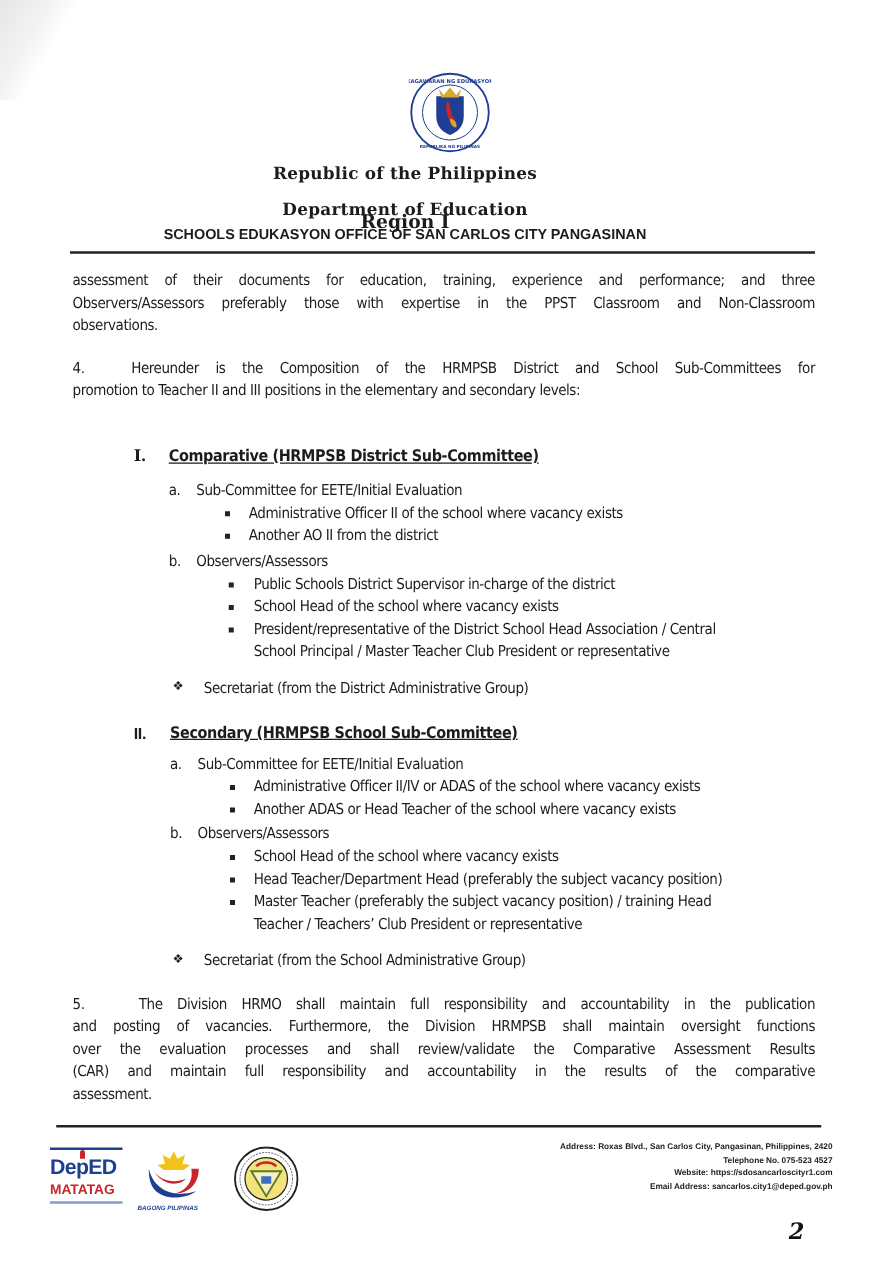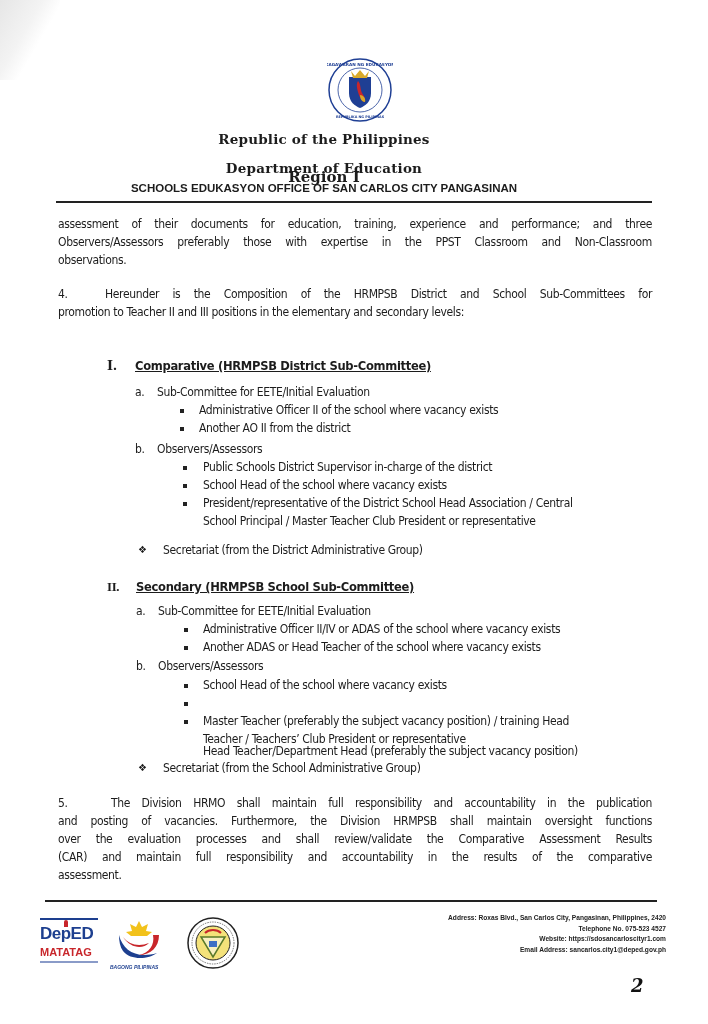--- a/index.html
+++ b/index.html
@@ -73,36 +73,36 @@
 <div class="txt" style="left:203px; top:458px;">Public Schools District Supervisor in-charge of the district</div>
 <div class="bullet" style="left:183px; top:484px;"></div>
 <div class="txt" style="left:203px; top:476px;">School Head of the school where vacancy exists</div>
 <div class="bullet" style="left:183px; top:502px;"></div>
 <div class="txt" style="left:203px; top:494px;">President/representative of the District School Head Association / Central</div>
 <div class="txt" style="left:203px; top:512px;">School Principal / Master Teacher Club President or representative</div>
 
 <div class="diamond" style="left:138px; top:545px;">❖</div>
 <div class="txt" style="left:163px; top:541px;">Secretariat (from the District Administrative Group)</div>
 
-<div class="txt heading" style="left:107px; top:578px; font-family:Liberation Serif, serif;text-align:right;">II.</div>
+<div class="txt heading" style="left:107px; top:578px; font-family:Liberation Sans, sans-serif;text-align:right;">II.</div>
 <div class="txt heading" style="left:136px; top:578px;"><span class="u">Secondary (HRMPSB School Sub-Committee)</span></div>
 
 <div class="txt" style="left:136px; top:602px;">a.</div>
 <div class="txt" style="left:158px; top:602px;">Sub-Committee for EETE/Initial Evaluation</div>
 <div class="bullet" style="left:184px; top:628px;"></div>
 <div class="txt" style="left:203px; top:620px;">Administrative Officer II/IV or ADAS of the school where vacancy exists</div>
 <div class="bullet" style="left:184px; top:646px;"></div>
 <div class="txt" style="left:203px; top:638px;">Another ADAS or Head Teacher of the school where vacancy exists</div>
 
 <div class="txt" style="left:136px; top:657px;">b.</div>
 <div class="txt" style="left:158px; top:657px;">Observers/Assessors</div>
 <div class="bullet" style="left:184px; top:684px;"></div>
 <div class="txt" style="left:203px; top:676px;">School Head of the school where vacancy exists</div>
 <div class="bullet" style="left:184px; top:702px;"></div>
-<div class="txt" style="left:203px; top:694px;margin-top:48px;">Head Teacher/Department Head (preferably the subject vacancy position)</div>
+<div class="txt" style="left:203px; top:694px;">Head Teacher/Department Head (preferably the subject vacancy position)</div>
 <div class="bullet" style="left:184px; top:720px;"></div>
 <div class="txt" style="left:203px; top:712px;">Master Teacher (preferably the subject vacancy position) / training Head</div>
 <div class="txt" style="left:203px; top:730px;">Teacher / Teachers’ Club President or representative</div>
 
 <div class="diamond" style="left:138px; top:763px;">❖</div>
 <div class="txt" style="left:163px; top:759px;">Secretariat (from the School Administrative Group)</div>
 
 <div class="txt" style="left:58px; top:794px;">5.</div>
 <div class="txt just" style="left:111px; top:794px; width:541px;">The Division HRMO shall maintain full responsibility and accountability in the publication</div>
 <div class="txt just" style="left:58px; top:812px; width:594px;">and posting of vacancies.  Furthermore, the Division HRMPSB shall maintain oversight functions</div>

